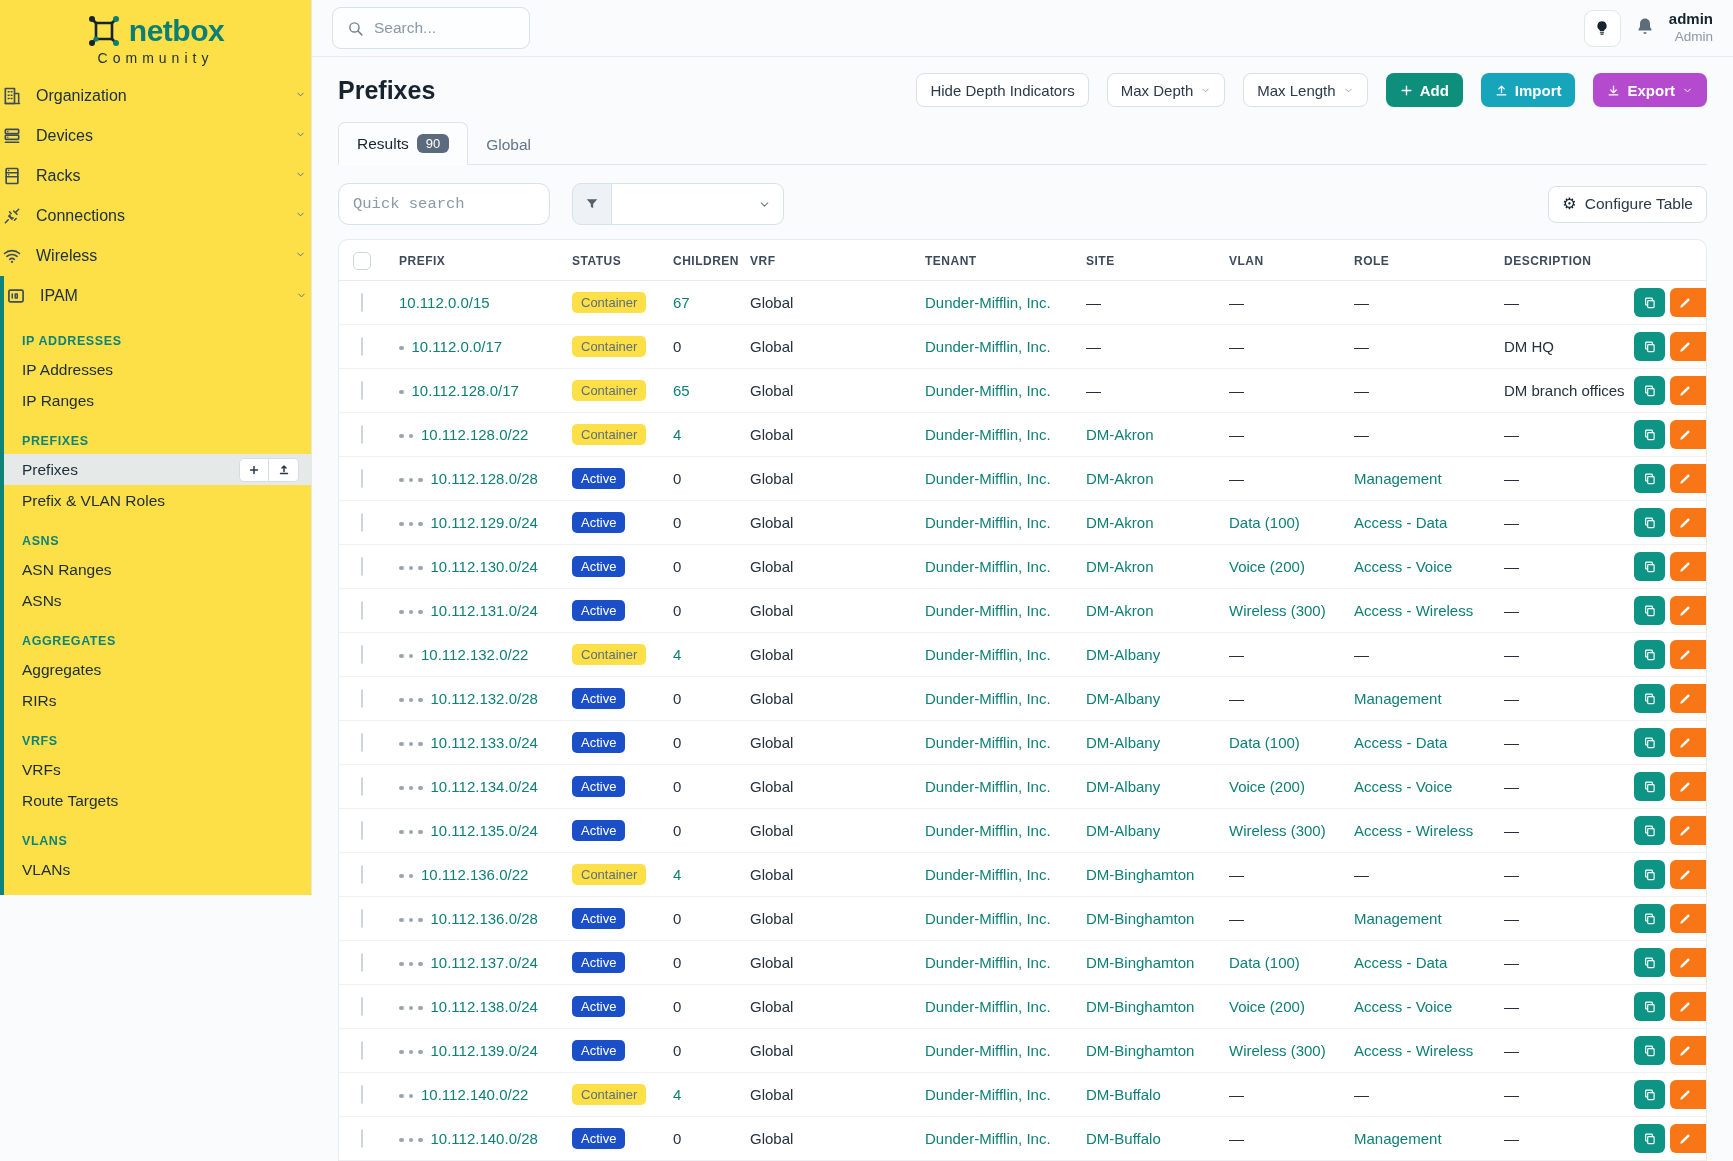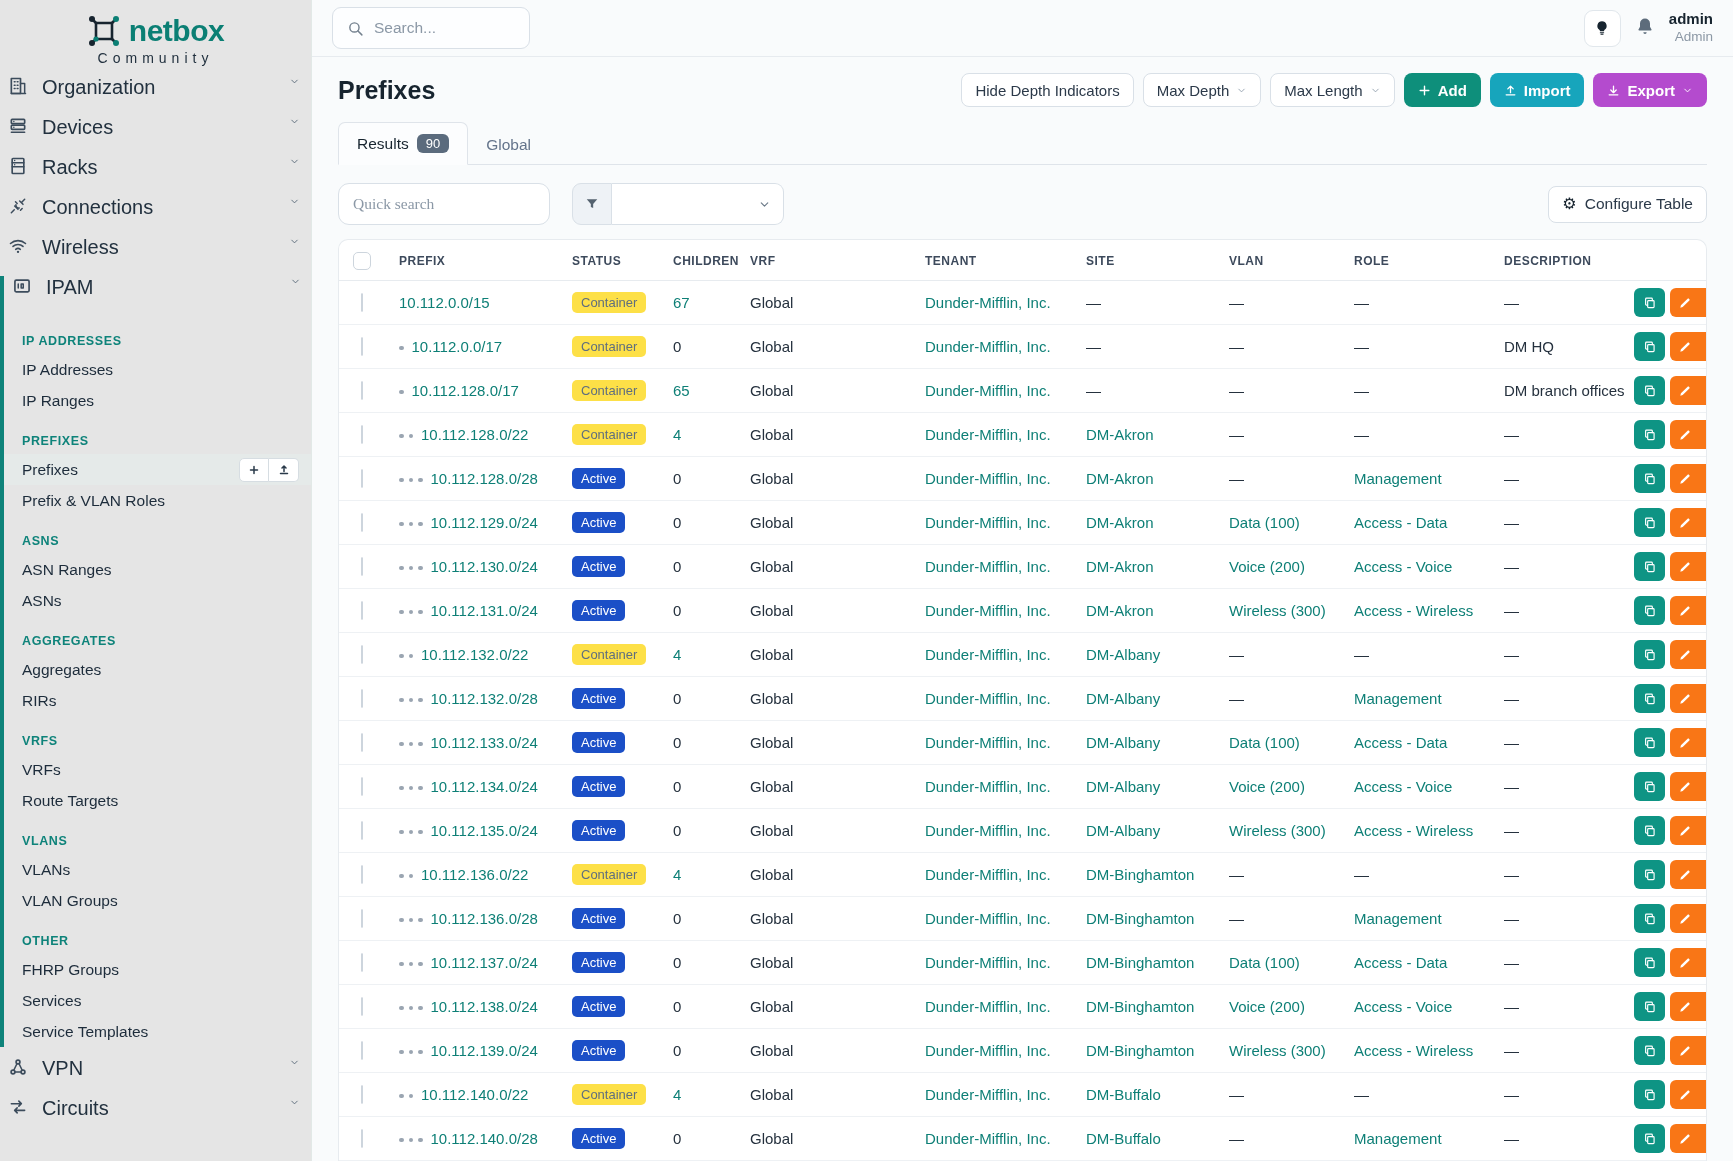--- a/index.html
+++ b/index.html
@@ -6,31 +6,31 @@
   html,body { width:1733px; height:1161px; overflow:hidden; }
   body {
     font-family:"Liberation Sans", sans-serif;
     background:#f9fbfc; color:#233041;
     display:flex;
   }
   svg { display:block; }
 
   
   .sidebar {
-    width:312px; min-width:312px; height:1161px;
-    background:#e5e5e5; border-right:1px solid #e2e9e7;
+    width:312px; min-width:312px; height:895px;
+    background:#fde047; border-right:1px solid #e2e9e7;
     overflow:hidden;
   }
   .logo-wrap { padding:14px 0 10px 0; text-align:center; }
   .logo-line { display:flex; align-items:center; justify-content:center; gap:8px; }
   .logo-text { font-size:30px; font-weight:700; color:#0b7f74; letter-spacing:-0.5px; }
   .logo-sub { font-size:14px; color:#22313f; letter-spacing:5px; margin-top:2px; }
   .nav-item {
-    display:flex; align-items:flex-start; gap:14px;
-    height:40px; padding:0 8px; font-size:20px; color:#22313f;
+    display:flex; align-items:center; gap:14px;
+    height:40px; padding:0 2px; font-size:16px; color:#22313f;
     cursor:pointer;
   }
   .nav-item .nav-icon { width:20px; height:20px; color:#3c4c5c; flex:none; }
   .nav-item .nav-label { flex:1; }
   .nav-item .chev { color:#5a6a7a; }
   .ipam-block { border-left:4px solid #0e837a; }
   .grp-label {
     font-size:12.5px; font-weight:700; letter-spacing:0.6px;
     color:#0e837a; padding:18px 18px 6px 18px;
   }
@@ -73,21 +73,21 @@
   }
   .icon-btn svg { width:16px; height:16px; }
   .bell { color:#5d6c7b; cursor:pointer; } .bell svg { width:20px; height:20px; }
   .userblock { text-align:right; line-height:1.25; }
   .user-name { font-size:15px; font-weight:700; color:#17242f; }
   .user-role { font-size:13.5px; color:#8c98a5; }
 
   .content { padding:0 26px; flex:1; display:flex; flex-direction:column; }
   .page-head { display:flex; align-items:center; margin-top:16px; }
   .page-title { font-size:25px; font-weight:700; color:#17242f; }
-  .head-controls { margin-left:auto; display:flex; gap:9px; }
+  .head-controls { margin-left:auto; display:flex; gap:18px; }
   .btn {
     height:34px; display:inline-flex; align-items:center; gap:7px;
     padding:0 13px; border-radius:8px; font-size:15px; cursor:pointer;
     border:1px solid transparent; white-space:nowrap;
   }
   .btn-outline { background:#fff; border-color:#d9e0e7; color:#2b3949; }
   .btn-outline .chev { color:#94a1ae; }
   .btn-add    { background:#0e8f7b; color:#fff; font-weight:600; }
   .btn-import { background:#17a5bc; color:#fff; font-weight:600; }
   .btn-export { background:#b44bce; color:#fff; font-weight:600; }
@@ -104,21 +104,21 @@
     border-radius:7px 7px 0 0; color:#17242f;
   }
   .tab-badge {
     background:#5b6b7d; color:#fff; font-size:13px; padding:2px 9px; border-radius:6px;
   }
 
   .toolbar { display:flex; align-items:center; margin-top:18px; }
   .quick-search {
     width:212px; height:42px; background:#fff; border:1px solid #d9e0e7; border-radius:11px;
     padding:0 14px; font-size:15.5px; color:#44525f; outline:none;
-    font-family:Liberation Serif, serif;
+    font-family:Liberation Mono, monospace;
   }
   .quick-search::placeholder { color:#8b98a6; }
   .filter-group { display:flex; margin-left:22px; height:42px; }
   .filter-icon-box {
     width:40px; background:#eef2f6; border:1px solid #d9e0e7; border-radius:9px 0 0 9px;
     display:flex; align-items:center; justify-content:center; color:#54626f;
   }
   .filter-icon-box svg { width:14px; height:14px; }
   .filter-select {
     width:172px; background:#fff; border:1px solid #d9e0e7; border-left:none;

